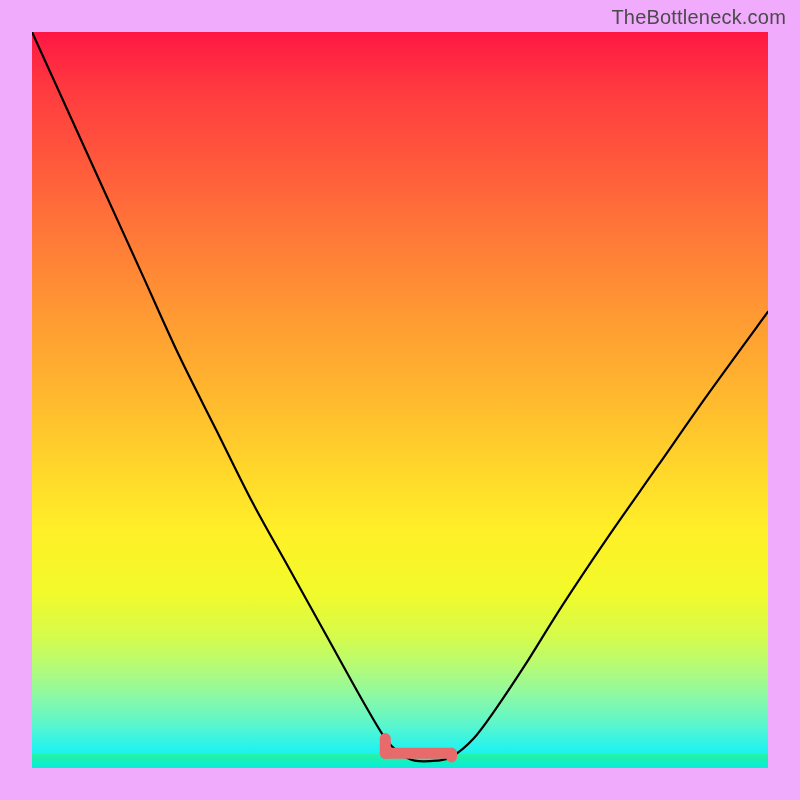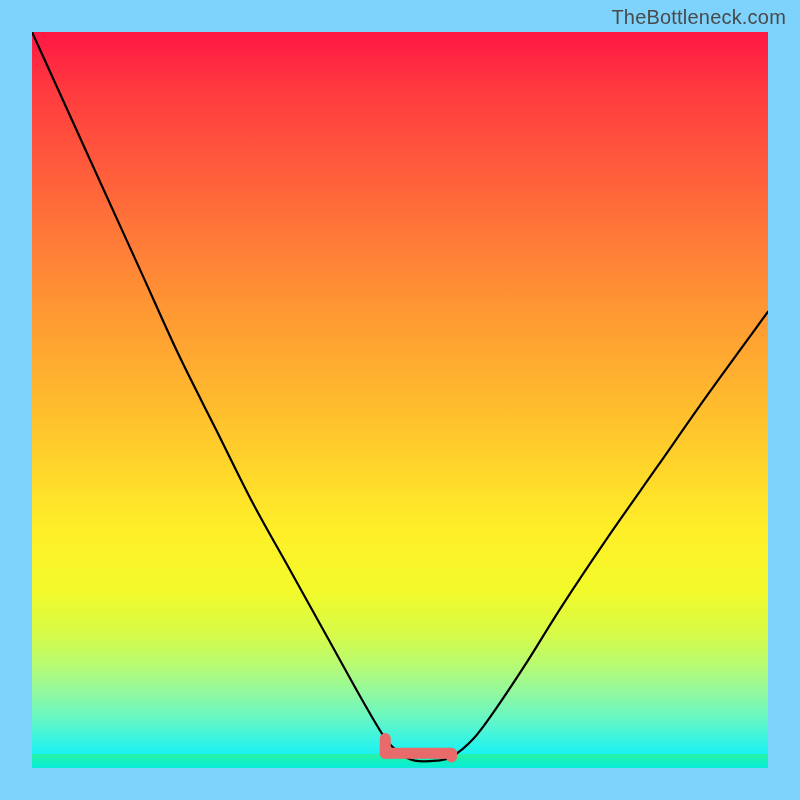--- a/index.html
+++ b/index.html
@@ -8,21 +8,21 @@
     width: 800px;
     height: 800px;
     overflow: hidden;
     background: #000;
     font-family: Arial, Helvetica, sans-serif;
   }
   .frame {
     position: relative;
     width: 800px;
     height: 800px;
-    background: #7dd3fc;
+    background: #f0abfc;
   }
   .plot-area {
     position: absolute;
     left: 32px;
     top: 32px;
     width: 736px;
     height: 736px;
     overflow: hidden;
   }
   .gradient {

